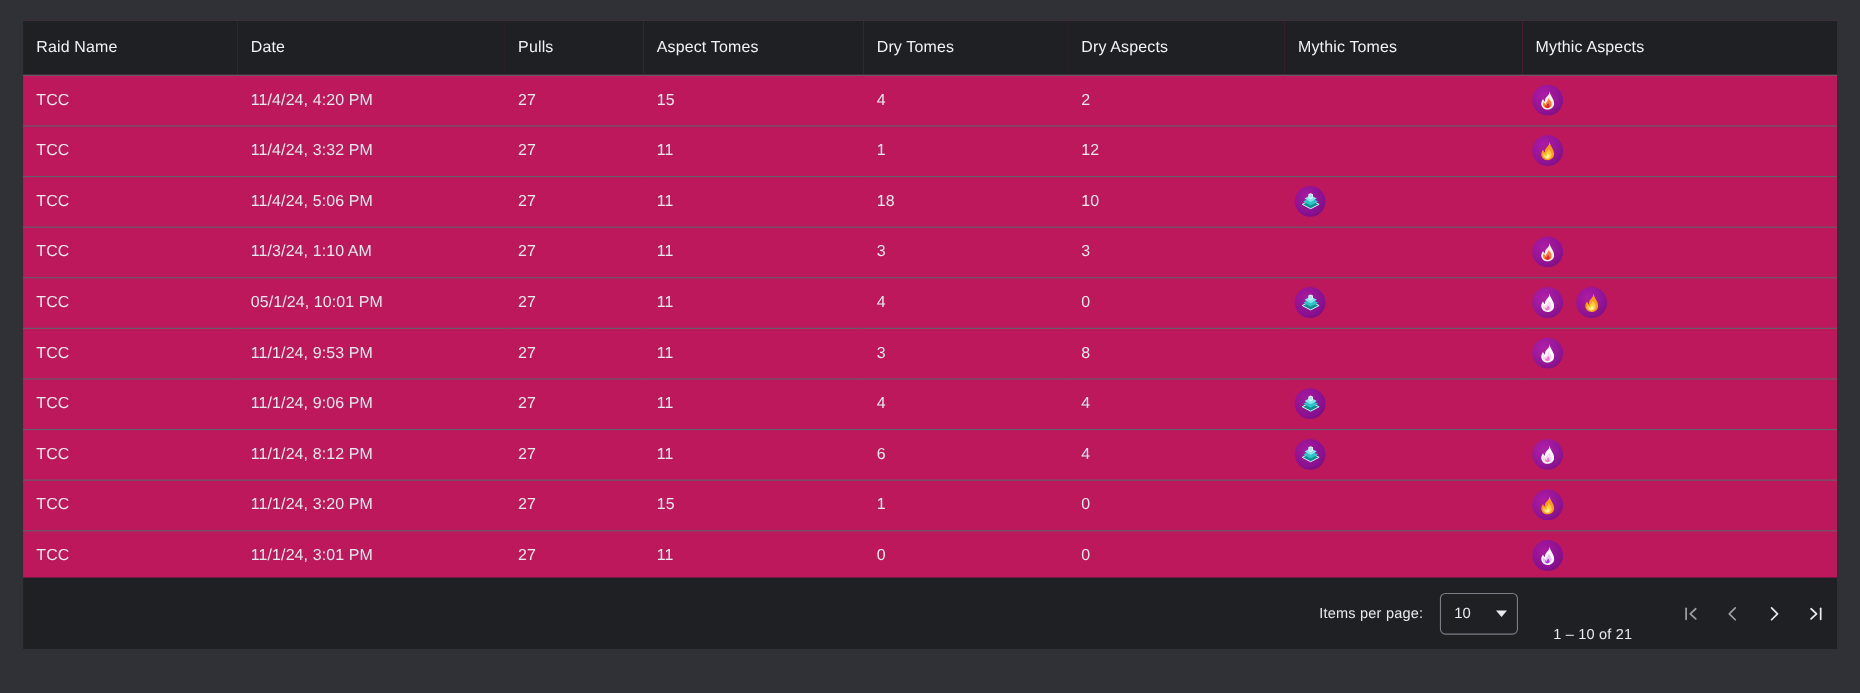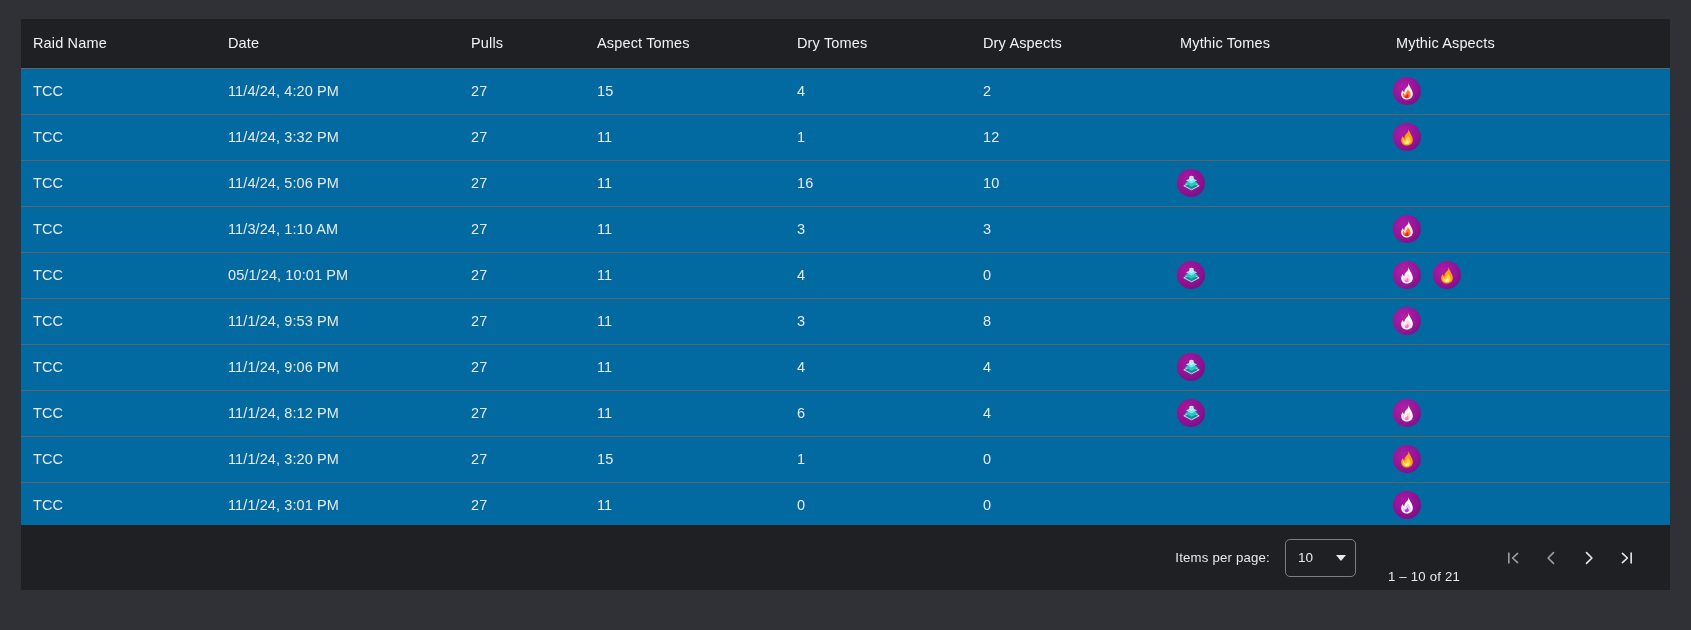--- a/index.html
+++ b/index.html
@@ -16,21 +16,21 @@
     -webkit-font-smoothing: antialiased;
   }
 
   
   #table-card {
     position: absolute;
     left: 21px;
     top: 19px;
     width: 1649px;
     height: 571px;
-    background: #0369a1;
+    background: #be185d;
     overflow: hidden;
   }
 
   table.raid-table {
     width: 100%;
     border-collapse: collapse;
     table-layout: fixed;
   }
 
   
@@ -103,21 +103,20 @@
   
   #paginator {
     position: absolute;
     left: 0;
     right: 0;
     bottom: 0;
     height: 65px;
     display: flex;
     align-items: center;
     justify-content: flex-end;
-    padding-right: 24px;
     background: #1e2024;
     font-size: 13.2px;
     color: #e8eaed;
   }
   #items-per-page-label {
     margin-right: 15px;
     letter-spacing: .2px;
   }
   #page-size-select {
     width: 71px;
@@ -228,21 +227,21 @@
                 </svg>
               </span>
             </div>
           </td>
         </tr>
         <tr>
           <td>TCC</td>
           <td>11/4/24, 5:06 PM</td>
           <td>27</td>
           <td>11</td>
-          <td>16</td>
+          <td>18</td>
           <td>10</td>
           <td class="icon-cell">
             <div class="icon-wrap">
               <span class="game-icon ic-tome">
                 <svg width="21" height="21" viewBox="0 0 24 24">
                   <path d="M3.2 14.6 L12 10.1 L20.8 14.6 L12 19.2 Z" fill="#0f8f92"></path>
                   <path d="M3.2 14.6 L12 10.1 L20.8 14.6 L12 19.2 Z" fill="none" stroke="#d9f6f8" stroke-width="1"></path>
                   <path d="M4.3 11.6 L12 7.6 L19.7 11.6 L12 15.7 Z" fill="#2bc6c6"></path>
                   <path d="M5.6 8.6 L12 5.2 L18.4 8.6 L12 12.1 Z" fill="#7fe8ea"></path>
                   <path d="M9.6 4.1 L12 3 L14.4 4.1 L14.4 7.4 L12 9.2 L9.6 7.4 Z" fill="#e6fbfd"></path>

